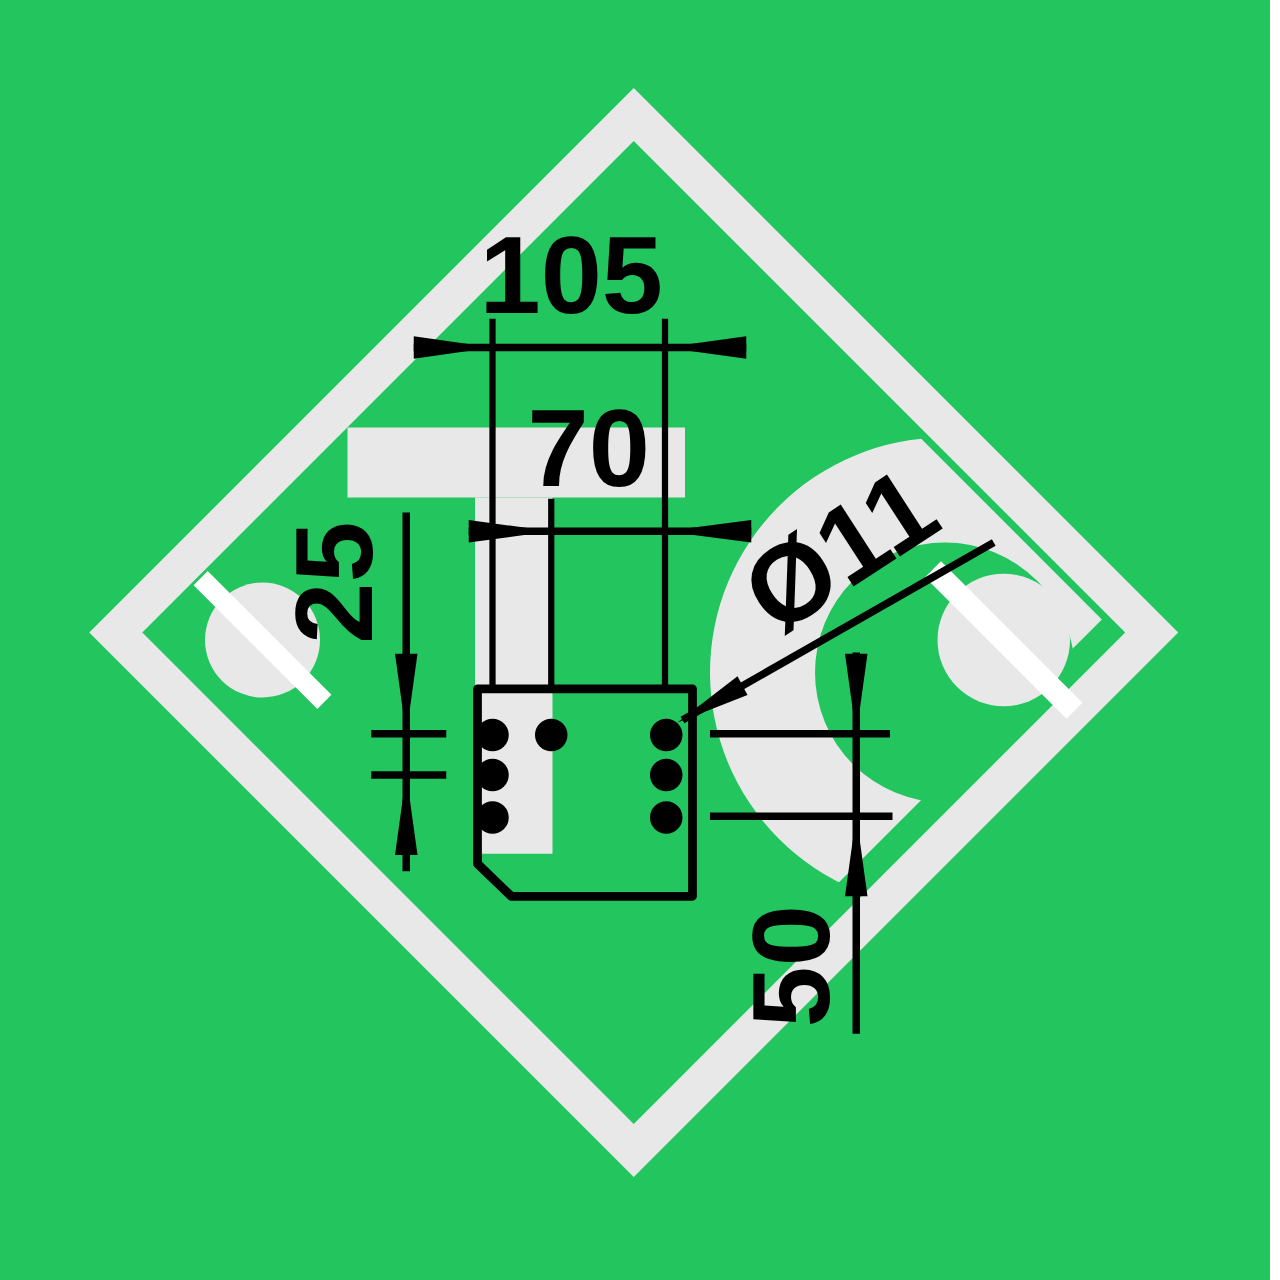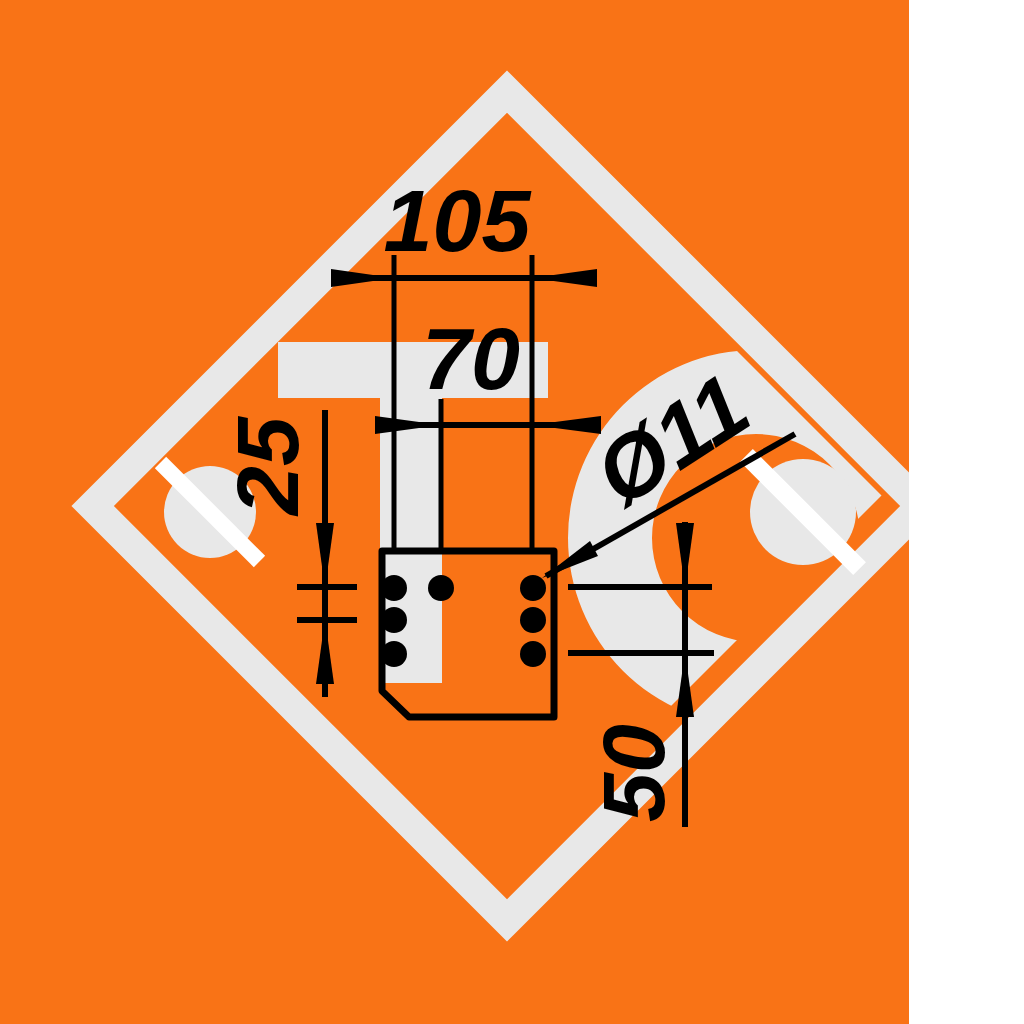--- a/index.html
+++ b/index.html
@@ -1,23 +1,22 @@
 <!DOCTYPE html>
 <html><head>
 <meta charset="utf-8">
 <style>
   html, body { margin: 0; padding: 0; background: #ffffff; }
   .stage {
     position: relative;
-    width: 909px;
+    width: 1016px;
     height: 1024px;
-    background: #f97316;
+    background: #22c55e;
     overflow: hidden;
     font-family: "Liberation Sans", sans-serif;
-    font-style: italic;
   }
   svg { display: block; }
   text.dim {
     font-family: "Liberation Sans", "DejaVu Sans", sans-serif;
     font-weight: bold;
     font-size: 88px;
     fill: #000000;
   }
 </style>
 </head>

